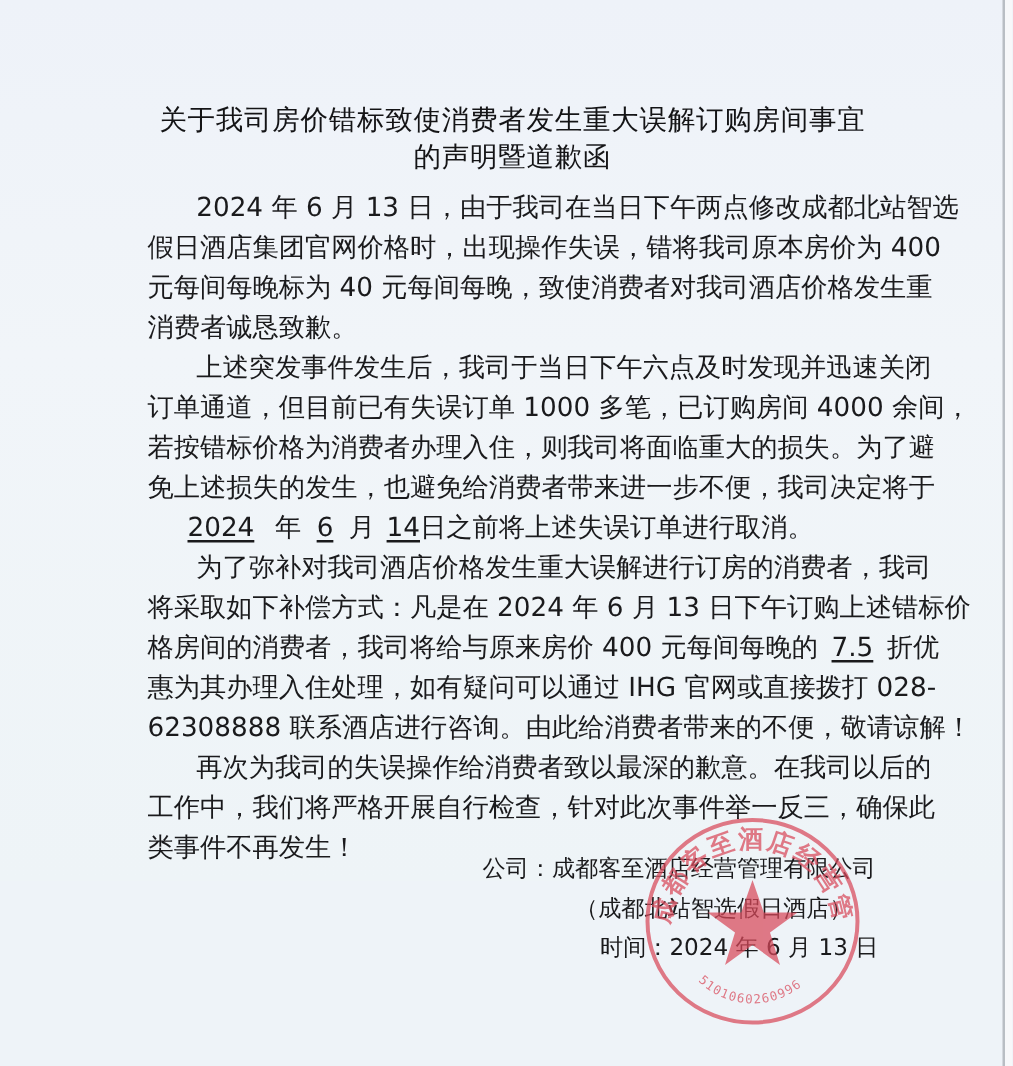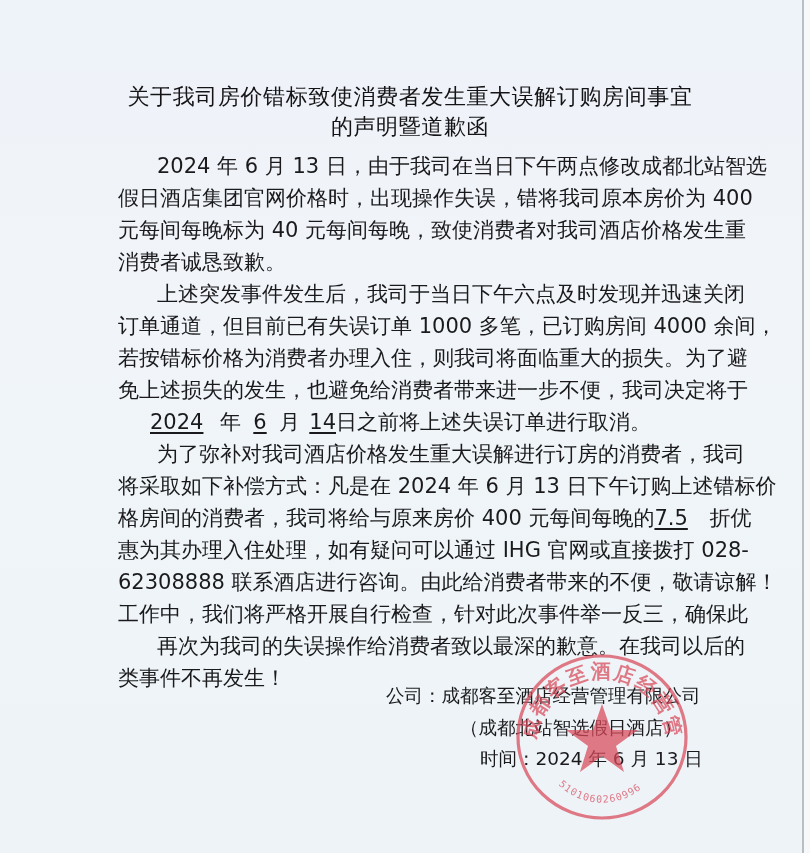--- a/index.html
+++ b/index.html
@@ -34,21 +34,21 @@
   }
   .line { display: block; white-space: nowrap; height: 32px; }
   .indent { padding-left: 39px; }
   .u {
     text-decoration: underline; text-underline-offset: 3px;
     display: inline-block;
   }
   .u-year { width: 70px; margin-left: 32px; }
   .u-month { width: 38px; text-align: center; }
   .u-day { width: 36px; text-align: right; }
-  .u-disc { width: 55px; text-align: left; }
+  .u-disc { width: 55px; text-align: center; }
   .sig {
     position: absolute; font-size: 18.5px; line-height: 32px; white-space: nowrap;
     color: #1a1a1c; z-index: 2;
   }
   .stamp {
     position: absolute; left: 514px; top: 652px; width: 176px; height: 170px;
     z-index: 3; opacity: 0.72; pointer-events: none;
   }
 </style>
 </head>
@@ -75,22 +75,22 @@
     <span class="line">若按错标价格为消费者办理入住，则我司将面临重大的损失。为了避</span>
     <span class="line">免上述损失的发生，也避免给消费者带来进一步不便，我司决定将于</span>
     <span class="line"><span class="u u-year">2024</span><span>年</span><span class="u u-month">6</span><span>月</span><span class="u u-day">14</span><span>日之前将上述失误订单进行取消。</span></span>
 
     <span class="line indent">为了弥补对我司酒店价格发生重大误解进行订房的消费者，我司</span>
     <span class="line">将采取如下补偿方式：凡是在 2024 年 6 月 13 日下午订购上述错标价</span>
     <span class="line"><span>格房间的消费者，我司将给与原来房价 400 元每间每晚的</span><span class="u u-disc">7.5</span><span>折优</span></span>
     <span class="line">惠为其办理入住处理，如有疑问可以通过 IHG 官网或直接拨打 028-</span>
     <span class="line">62308888 联系酒店进行咨询。由此给消费者带来的不便，敬请谅解！</span>
 
+    <span class="line indent">再次为我司的失误操作给消费者致以最深的歉意。在我司以后的</span>
     <span class="line">工作中，我们将严格开展自行检查，针对此次事件举一反三，确保此</span>
-    <span class="line indent">再次为我司的失误操作给消费者致以最深的歉意。在我司以后的</span>
     <span class="line">类事件不再发生！</span>
   </div>
 
   <div class="sig" style="left:386px; top:680px;">公司：成都客至酒店经营管理有限公司</div>
   <div class="sig" style="left:460px; top:712px;">（成都北站智选假日酒店）</div>
   <div class="sig" style="left:480px; top:743px;">时间：2024 年 6 月 13 日</div>
 
   <svg class="stamp" viewBox="0 0 176 170">
     <defs>
       <path id="arc-top" d="M 22 92 A 66 66 0 1 1 154 92" fill="none"></path>

